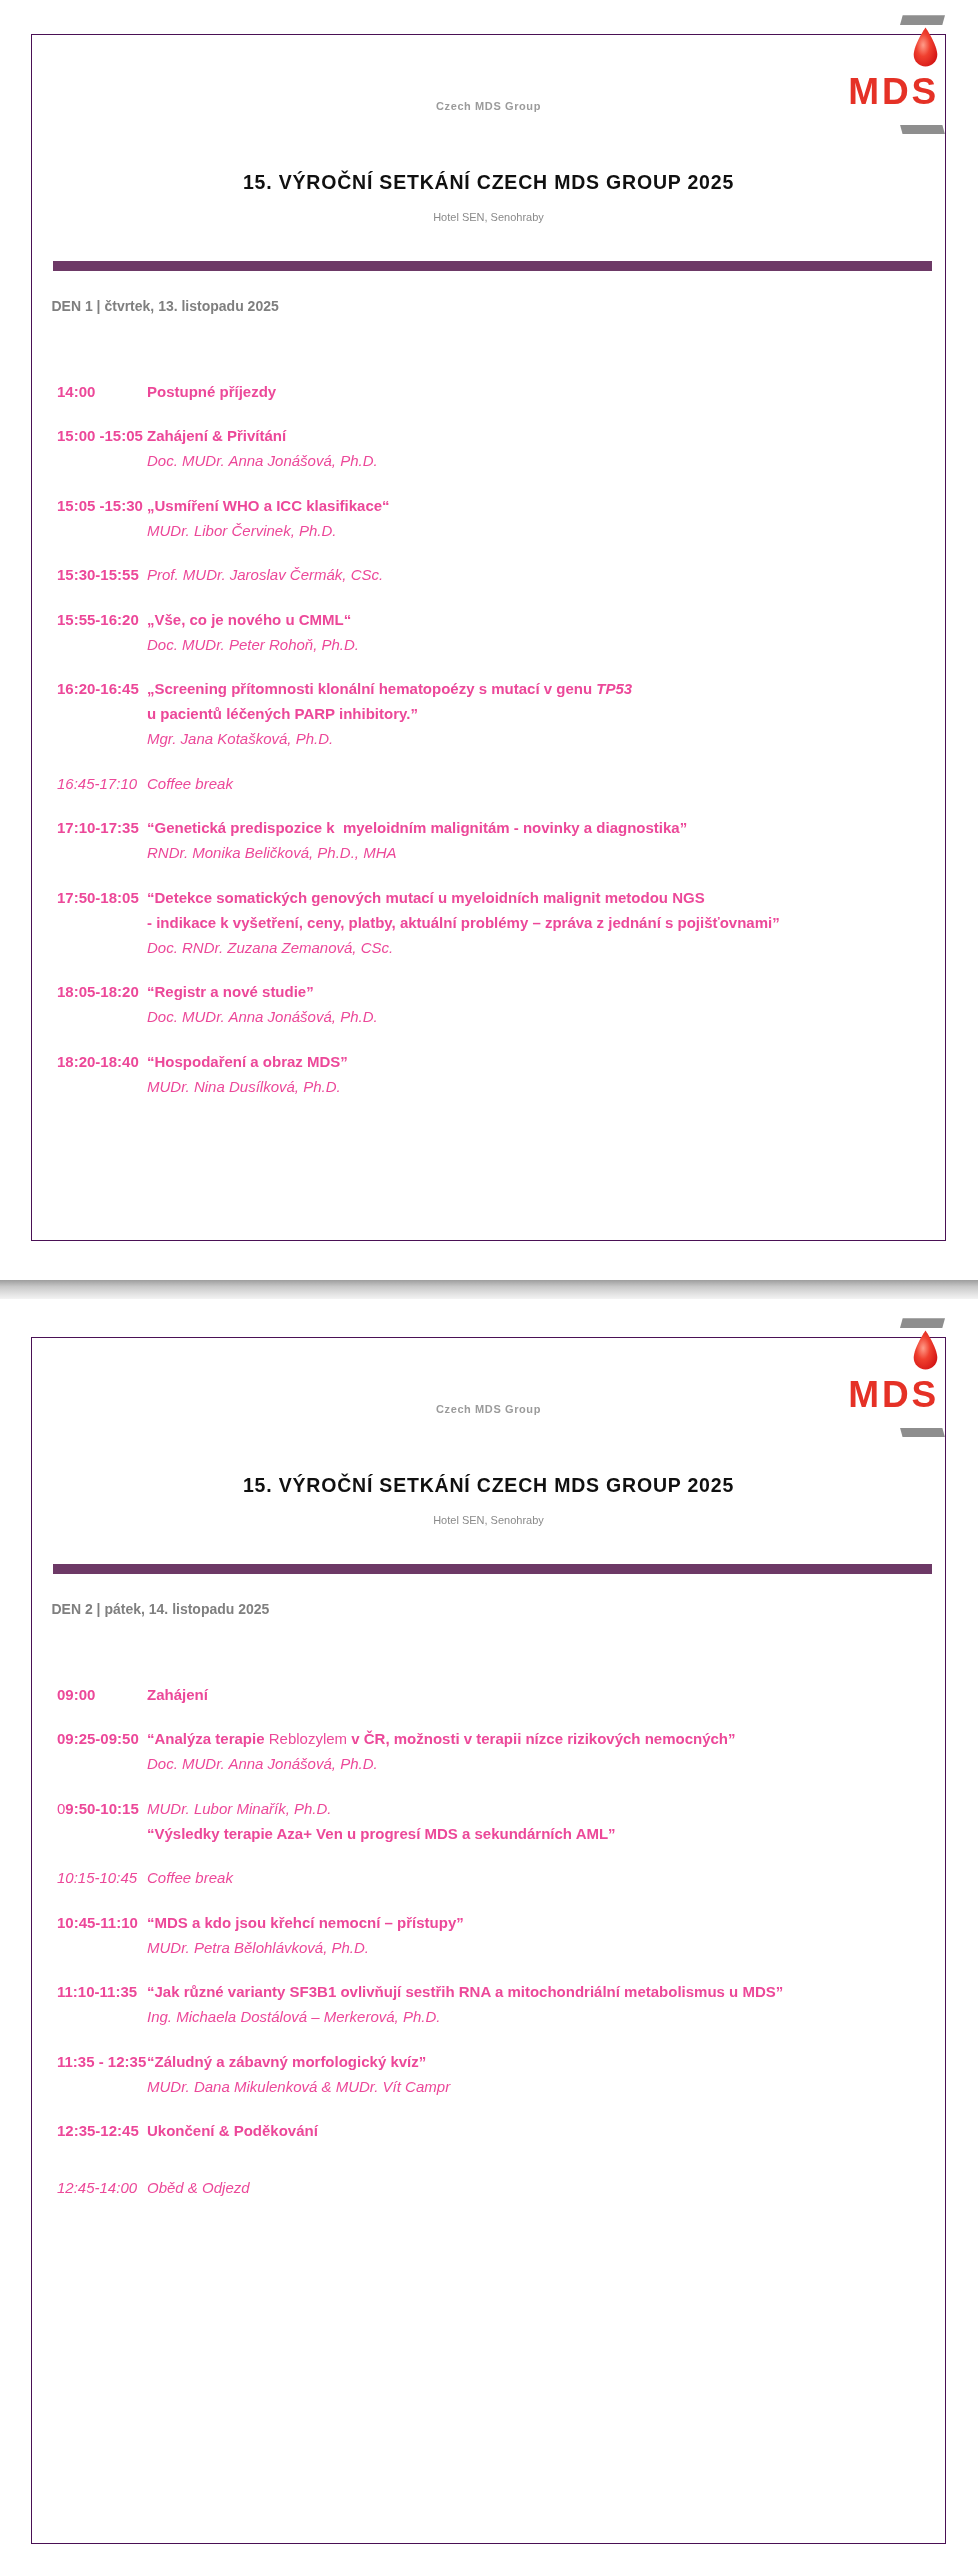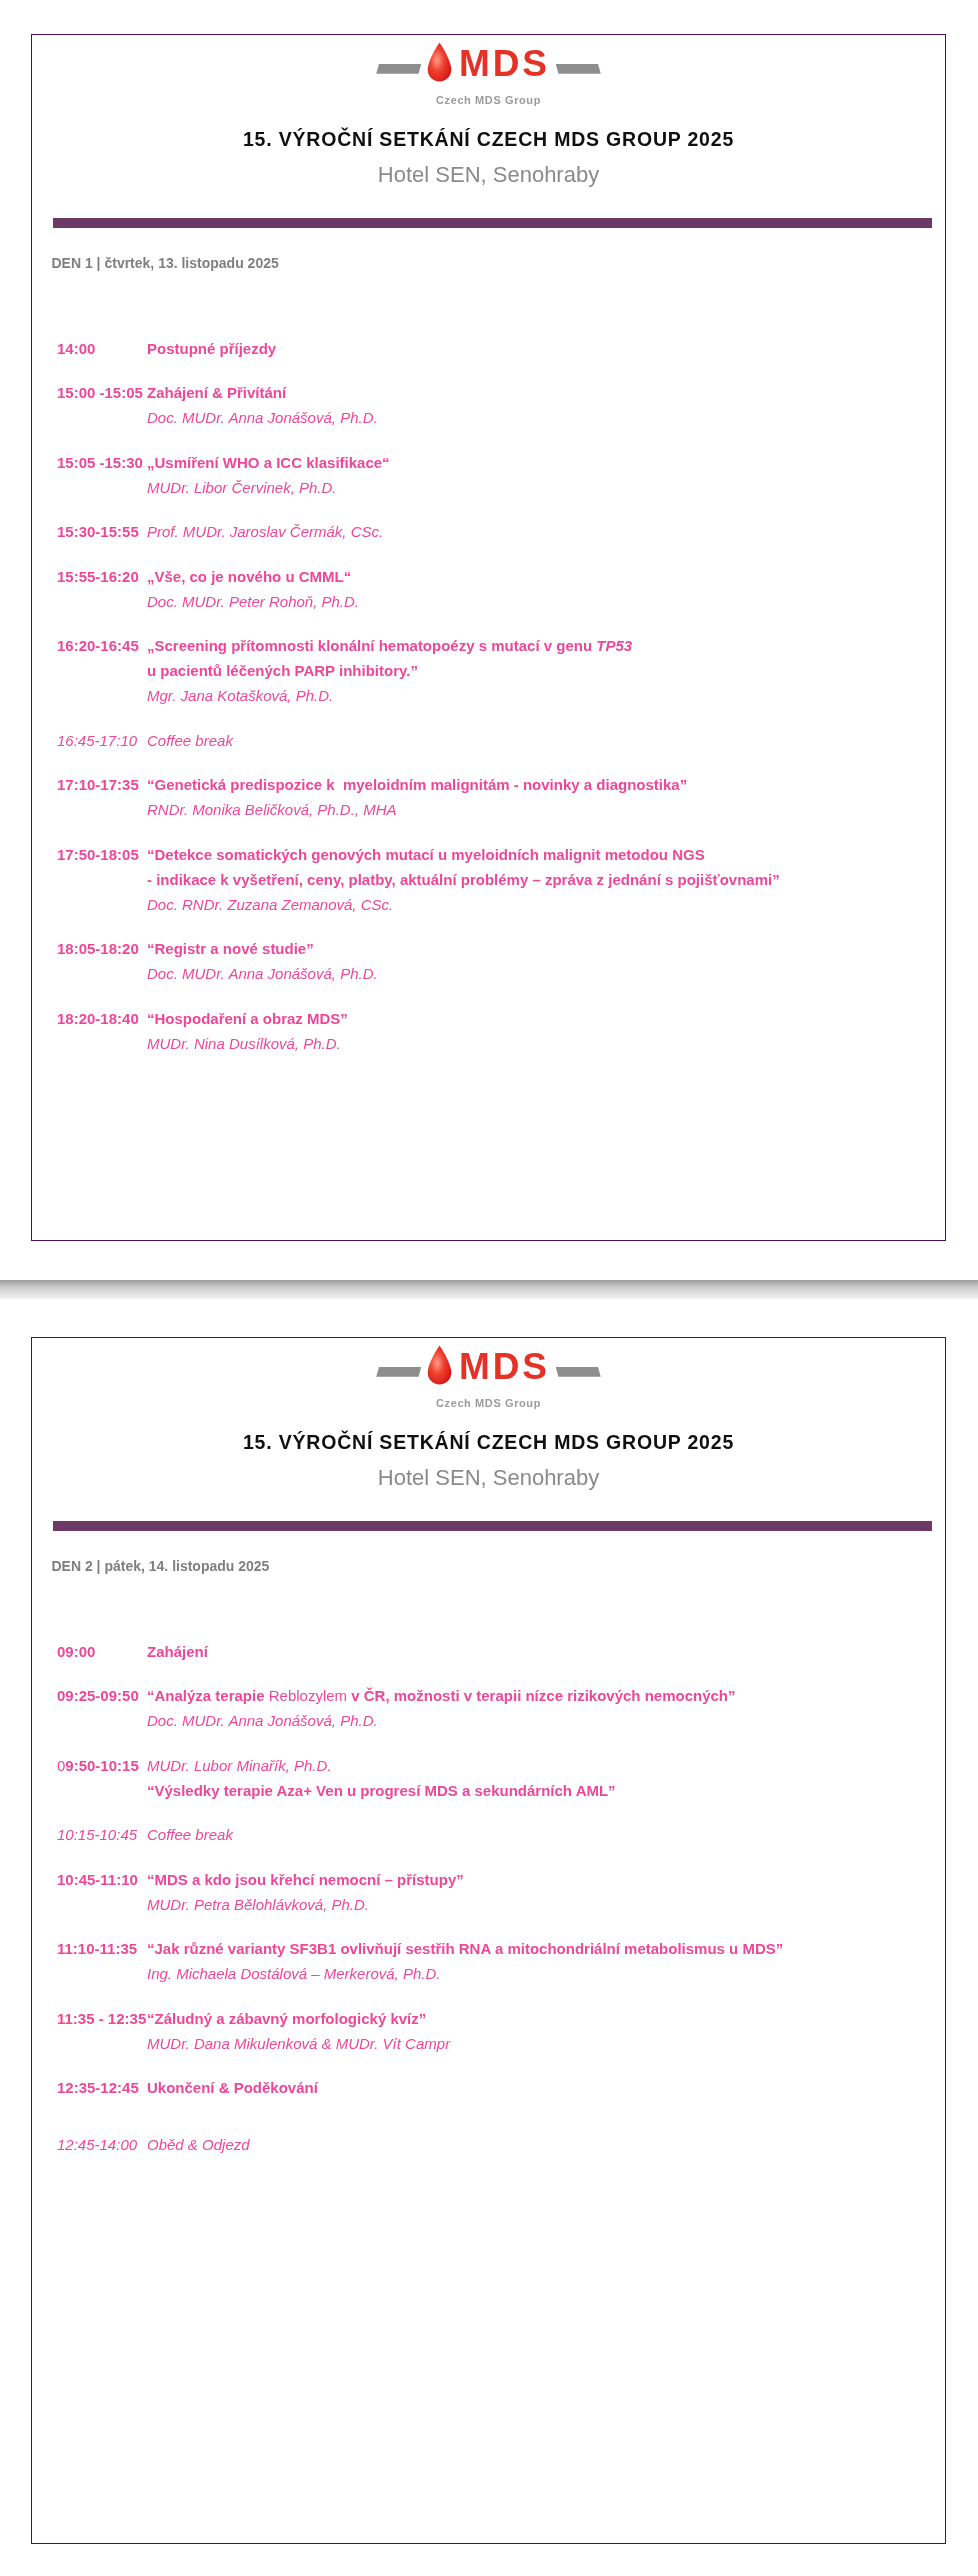--- a/index.html
+++ b/index.html
@@ -29,23 +29,24 @@
   .page-separator{
     position:absolute;
     left:0; top:1280px;
     width:979px; height:18.5px;
     background:linear-gradient(180deg,#9d9d9d 0%,#c8c8c8 35%,#e2e2e2 72%,#f3f3f3 100%);
   }
   
   .logo-row{
     display:flex;
     justify-content:center;
-    align-items:center;
-    margin-top:3px;
+    align-items:flex-end;
+    margin-top:9px;
     height:49px;
+    flex-direction:column;
   }
   .logo-dash{
     width:45px;height:9.7px;
     background:var(--logo-gray,#8e8e8e);
     margin-top:12.7px;
     flex:none;
     clip-path:polygon(6% 0,100% 0,94% 100%,0 100%);
   }
   .logo-dash.right{clip-path:polygon(0 0,94% 0,100% 100%,6% 100%);}
   .logo-drop{width:29px;height:45px;margin:0 4.9px 0 3.9px;flex:none;}
@@ -60,31 +61,31 @@
   .logo-subtitle{
     text-align:center;
     font-size:11px;
     font-weight:bold;
     color:#9b9b9b;
     letter-spacing:0.6px;
     margin-top:4.9px;
     line-height:17.5px;
   }
   .event-title{
-    margin:18px 0 0 0;
+    margin:55px 0 0 0;
     text-align:center;
     font-size:19.5px;
     line-height:25px;
     font-weight:bold;
     color:#101010;
     letter-spacing:0.8px;
   }
   .event-subtitle{
     text-align:center;
-    font-size:22px;
+    font-size:11px;
     line-height:23.4px;
     color:var(--subtitle-gray,#8a8a8a);
     margin-top:10.7px;
   }
   .divider-bar{
     height:9.7px;
     background:var(--divider-bar,#6d3966);
     margin:32px 12.7px 0 20.5px;
   }
   .day-heading{

